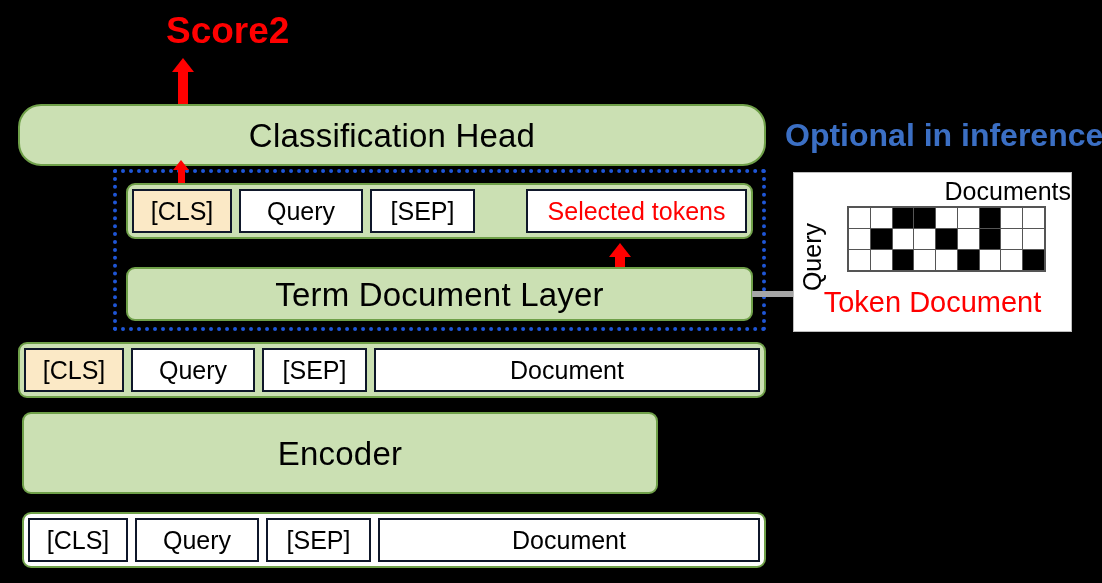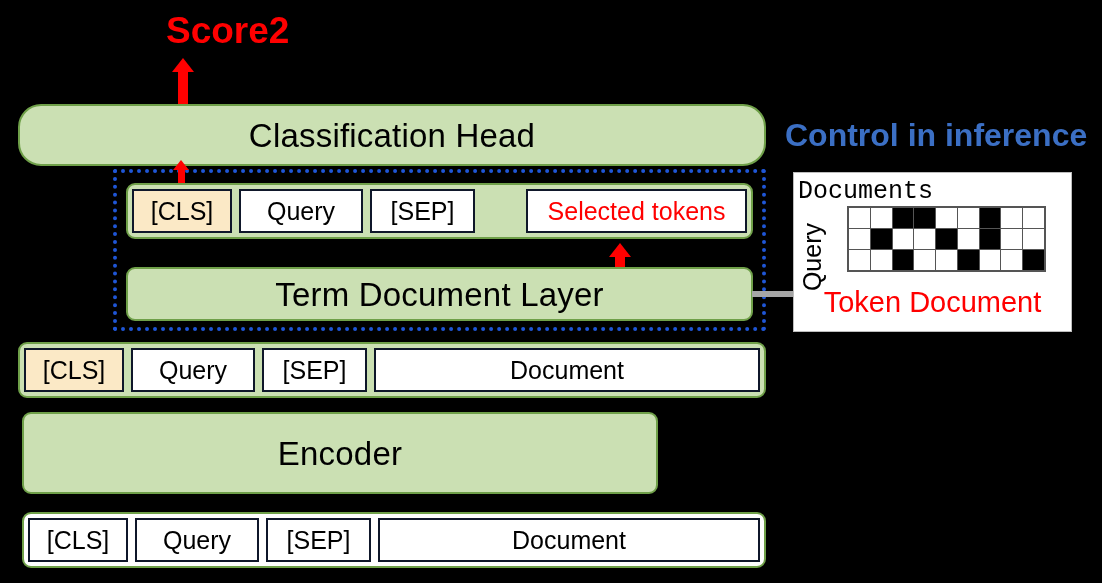--- a/index.html
+++ b/index.html
@@ -75,22 +75,22 @@
     font-family:"Liberation Sans", sans-serif;white-space:nowrap;
   }
 
   
   .selcard{
     background:#ffffff;
     border:1px solid #bdbdbd;
     display:block;
   }
   .selcard .doc-title{
-    position:absolute;left:4px;right:0;top:6px;text-align:left;
-    font-size:25px;color:#000;line-height:1;font-family:Liberation Mono, monospace;
+    position:absolute;left:4px;right:0;top:6px;text-align:right;
+    font-size:25px;color:#000;line-height:1;
   }
   .selcard .query-title{
     position:absolute;left:6px;top:50px;
     font-size:25px;color:#000;line-height:1;
     writing-mode:vertical-rl;transform:rotate(180deg);
     white-space:nowrap;
   }
   .selcard .tokensel-txt{
     position:absolute;left:0;right:0;bottom:14px;text-align:center;
     color:#ff0000;font-size:29px;line-height:1;white-space:nowrap;
@@ -117,21 +117,21 @@
 
   <div class="abs" style="left:170px;top:58px;width:26px;height:48px;">
     <div class="arrow-head" style="left:2px;top:0;"></div>
     <div class="arrow-shaft" style="left:8px;top:13px;width:10px;height:35px;"></div>
   </div>
 
   <div class="abs greenbar" style="left:18px;top:104px;width:748px;height:62px;border-radius:23px;">
     <span class="lbl">Classification Head</span>
   </div>
 
-  <div class="abs optional-txt" style="left:785px;top:119px;">Control in inference</div>
+  <div class="abs optional-txt" style="left:785px;top:119px;">Optional in inference</div>
 
   <div class="abs dashed" style="left:113px;top:169px;width:653px;height:162px;"></div>
 
   <div class="abs" style="left:176px;top:160px;width:16px;height:22px;">
     <div class="arrow-head" style="left:-3px;top:0;border-left-width:8px;border-right-width:8px;border-bottom-width:10px;"></div>
     <div class="arrow-shaft" style="left:2px;top:9px;width:7px;height:14px;"></div>
   </div>
 
   <div class="abs tokenstrip" style="left:126px;top:183px;width:627px;height:56px;">
     <div class="tok cls" style="width:100px;">

